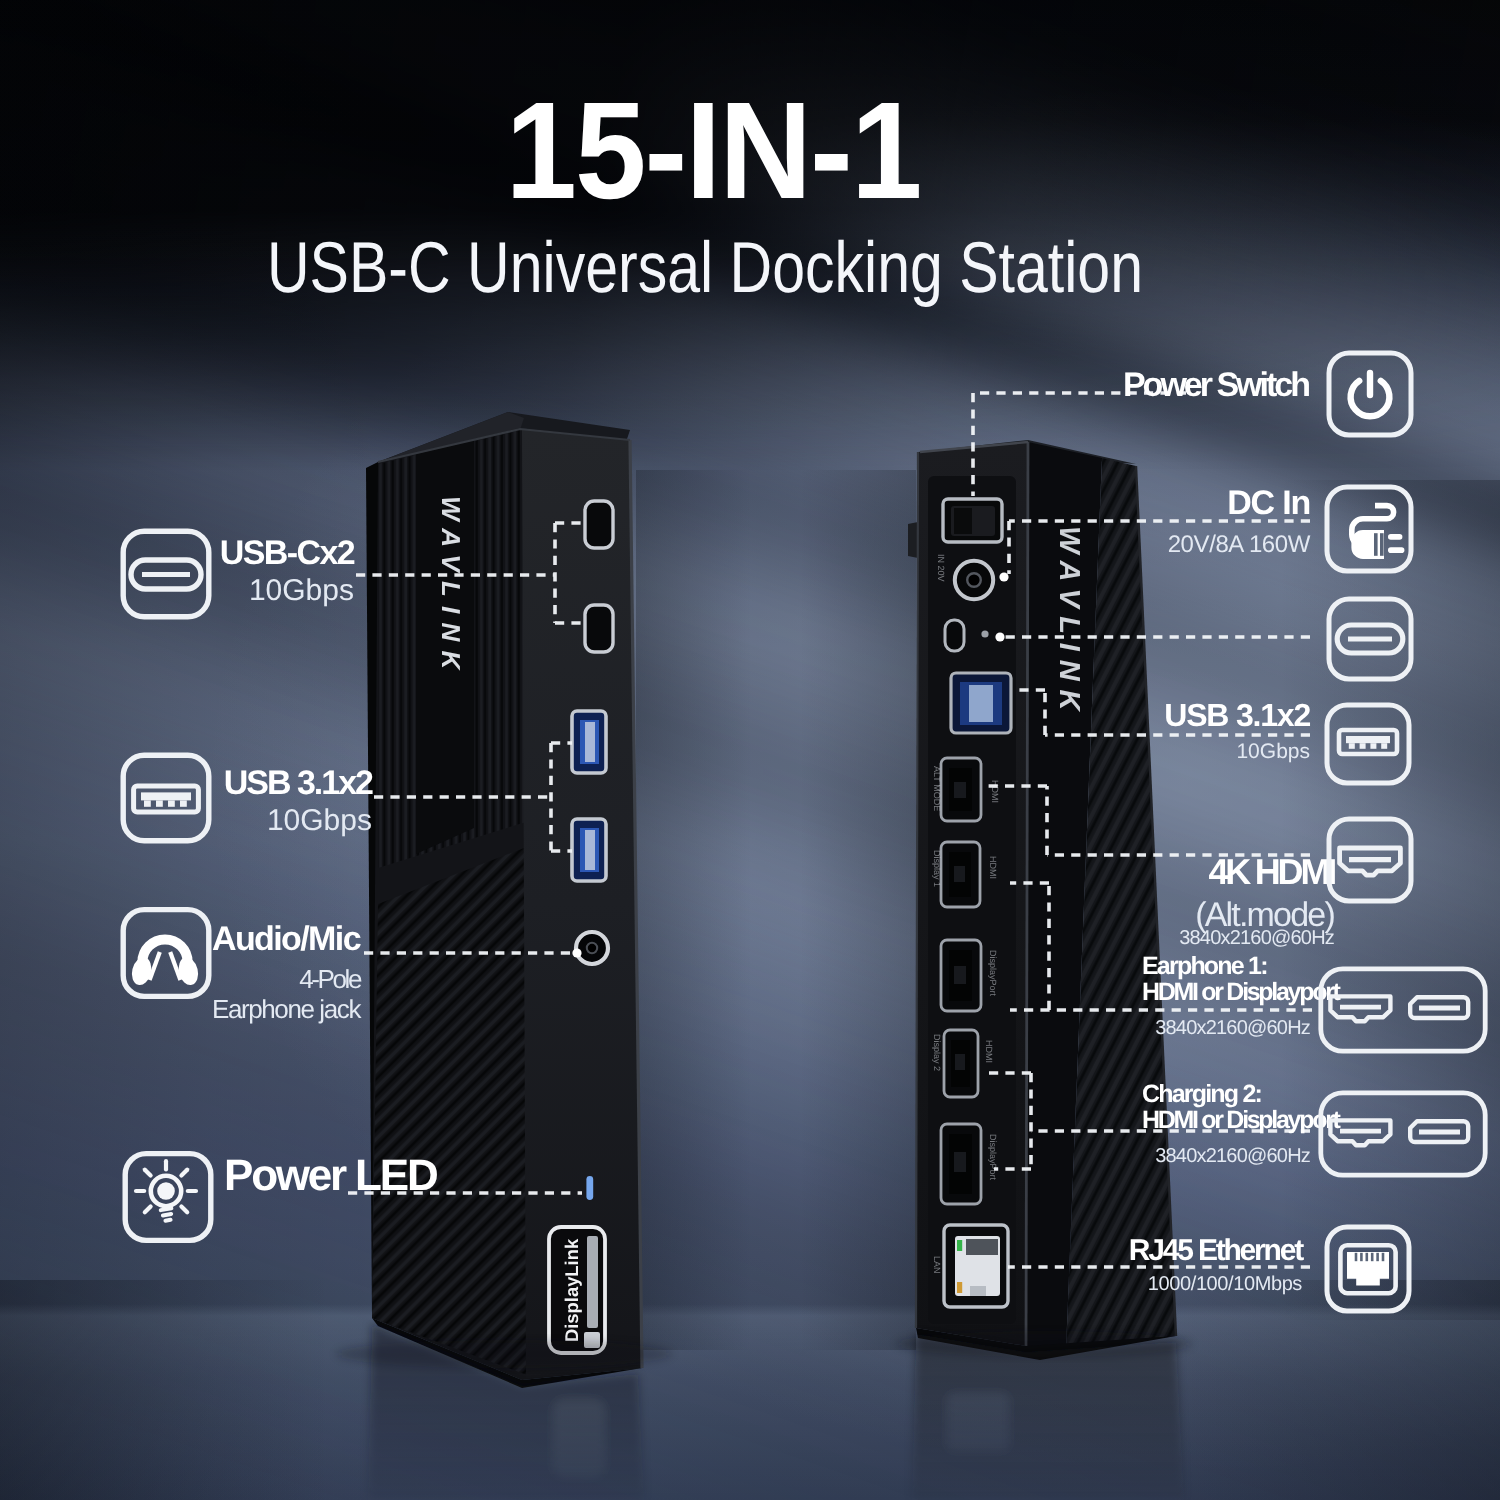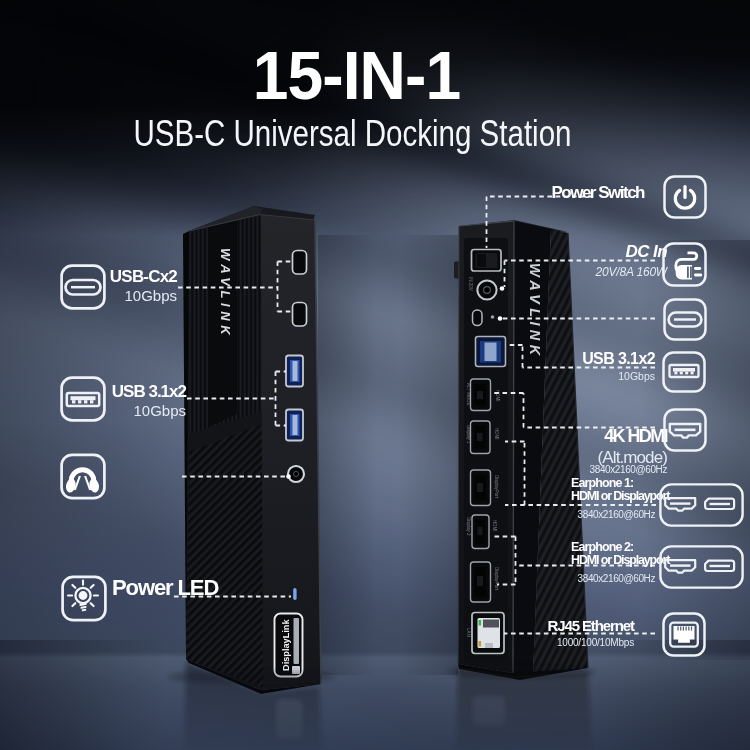--- a/index.html
+++ b/index.html
@@ -315,51 +315,56 @@
   <div class="abs subtitle">USB-C Universal Docking Station</div>
 
   <div class="abs" style="left:60px;top:268px;width:117px;">
     <div class="lb ra" style="font-size:17px;line-height:17px;letter-spacing:-0.8px;">USB-Cx2</div>
     <div class="ls ra" style="font-size:15px;line-height:15px;margin-top:3px;">10Gbps</div>
   </div>
   <div class="abs" style="left:60px;top:383px;width:126px;">
     <div class="lb ra" style="font-size:17px;line-height:17px;letter-spacing:-1.0px;">USB 3.1x2</div>
     <div class="ls ra" style="font-size:15px;line-height:15px;margin-top:3px;">10Gbps</div>
   </div>
+  <div class="abs" style="left:60px;top:461px;width:120px;">
+    <div class="lb ra" style="font-size:17px;line-height:17px;letter-spacing:-0.8px;">Audio/Mic</div>
+    <div class="ls ra" style="font-size:13px;line-height:13px;margin-top:5px;letter-spacing:-1.2px;">4-Pole</div>
+    <div class="ls ra" style="font-size:13px;line-height:13px;margin-top:2px;letter-spacing:-0.7px;">Earphone jack</div>
+  </div>
   <div class="abs" style="left:112px;top:579px;width:100px;">
     <div class="lb" style="font-size:22px;line-height:17px;letter-spacing:-1.1px;">Power LED</div>
   </div>
 
-  <div class="abs ra" style="right:106px;top:184px;width:200px;">
+  <div class="abs ra" style="right:96px;top:184px;width:200px;">
     <div class="lb" style="font-size:17px;line-height:17px;letter-spacing:-1.5px;">Power Switch</div>
   </div>
-  <div class="abs ra" style="right:83px;top:243px;width:200px;font-style:italic;">
+  <div class="abs ra" style="right:95px;top:243px;width:200px;">
     <div class="lb" style="font-size:17px;line-height:17px;letter-spacing:-0.6px;">DC In</div>
     <div class="ls" style="font-size:12px;line-height:12px;margin-top:6px;letter-spacing:-0.2px;">20V/8A 160W</div>
   </div>
   <div class="abs ra" style="right:95px;top:351px;width:200px;">
     <div class="lb" style="font-size:16px;line-height:16px;letter-spacing:-0.6px;">USB 3.1x2</div>
     <div class="ls" style="font-size:10.5px;line-height:11px;margin-top:4px;">10Gbps</div>
   </div>
   <div class="abs ra" style="right:83px;top:411px;width:200px;margin-top:16px;">
     <div class="lb" style="font-size:18px;line-height:18px;letter-spacing:-1.6px;">4K HDMI</div>
     <div class="ls" style="font-size:17px;line-height:11px;margin-top:7px;letter-spacing:-0.9px;">(Alt.mode)</div>
     <div class="ls" style="font-size:10px;line-height:10px;margin-top:2px;letter-spacing:-0.4px;">3840x2160@60Hz</div>
   </div>
   <div class="abs" style="left:571px;top:477px;width:84px;">
     <div class="lb" style="font-size:12.5px;line-height:13px;letter-spacing:-0.9px;">Earphone 1:</div>
     <div class="lb" style="font-size:12.5px;line-height:13px;letter-spacing:-1.15px;margin-top:0px;">HDMI or Displayport</div>
     <div class="ls ra" style="font-size:10px;line-height:10px;margin-top:7px;letter-spacing:-0.4px;">3840x2160@60Hz</div>
   </div>
   <div class="abs" style="left:571px;top:541px;width:84px;">
-    <div class="lb" style="font-size:12.5px;line-height:13px;letter-spacing:-0.9px;">Earphone 2:</div>
+    <div class="lb" style="font-size:12.5px;line-height:13px;letter-spacing:-0.9px;">Charging 2:</div>
     <div class="lb" style="font-size:12.5px;line-height:13px;letter-spacing:-1.15px;margin-top:0px;">HDMI or Displayport</div>
     <div class="ls ra" style="font-size:10px;line-height:10px;margin-top:7px;letter-spacing:-0.4px;">3840x2160@60Hz</div>
   </div>
-  <div class="abs ra" style="right:116px;top:618px;width:200px;">
+  <div class="abs ra" style="right:99px;top:618px;width:200px;">
     <div class="lb" style="font-size:15px;line-height:15px;letter-spacing:-1.1px;">RJ45 Ethernet</div>
     <div class="ls" style="font-size:10px;line-height:10px;margin-top:5px;letter-spacing:-0.2px;">1000/100/10Mbps</div>
   </div>
 
   <svg class="abs" style="left:60px;top:264px" width="46" height="46" viewBox="0 0 46 46">
     <rect x="1.6" y="1.6" width="42.8" height="42.8" rx="10.5" fill="none" stroke="#eef1f5" stroke-width="2.7"></rect>
     <rect x="5.5" y="16" width="35" height="14.5" rx="7.2" fill="none" stroke="#eef1f5" stroke-width="2.7"></rect>
     <line x1="11" y1="23.2" x2="35" y2="23.2" stroke="#eef1f5" stroke-width="2.5"></line>
   </svg>
   <svg class="abs" style="left:60px;top:376px" width="46" height="46" viewBox="0 0 46 46">

